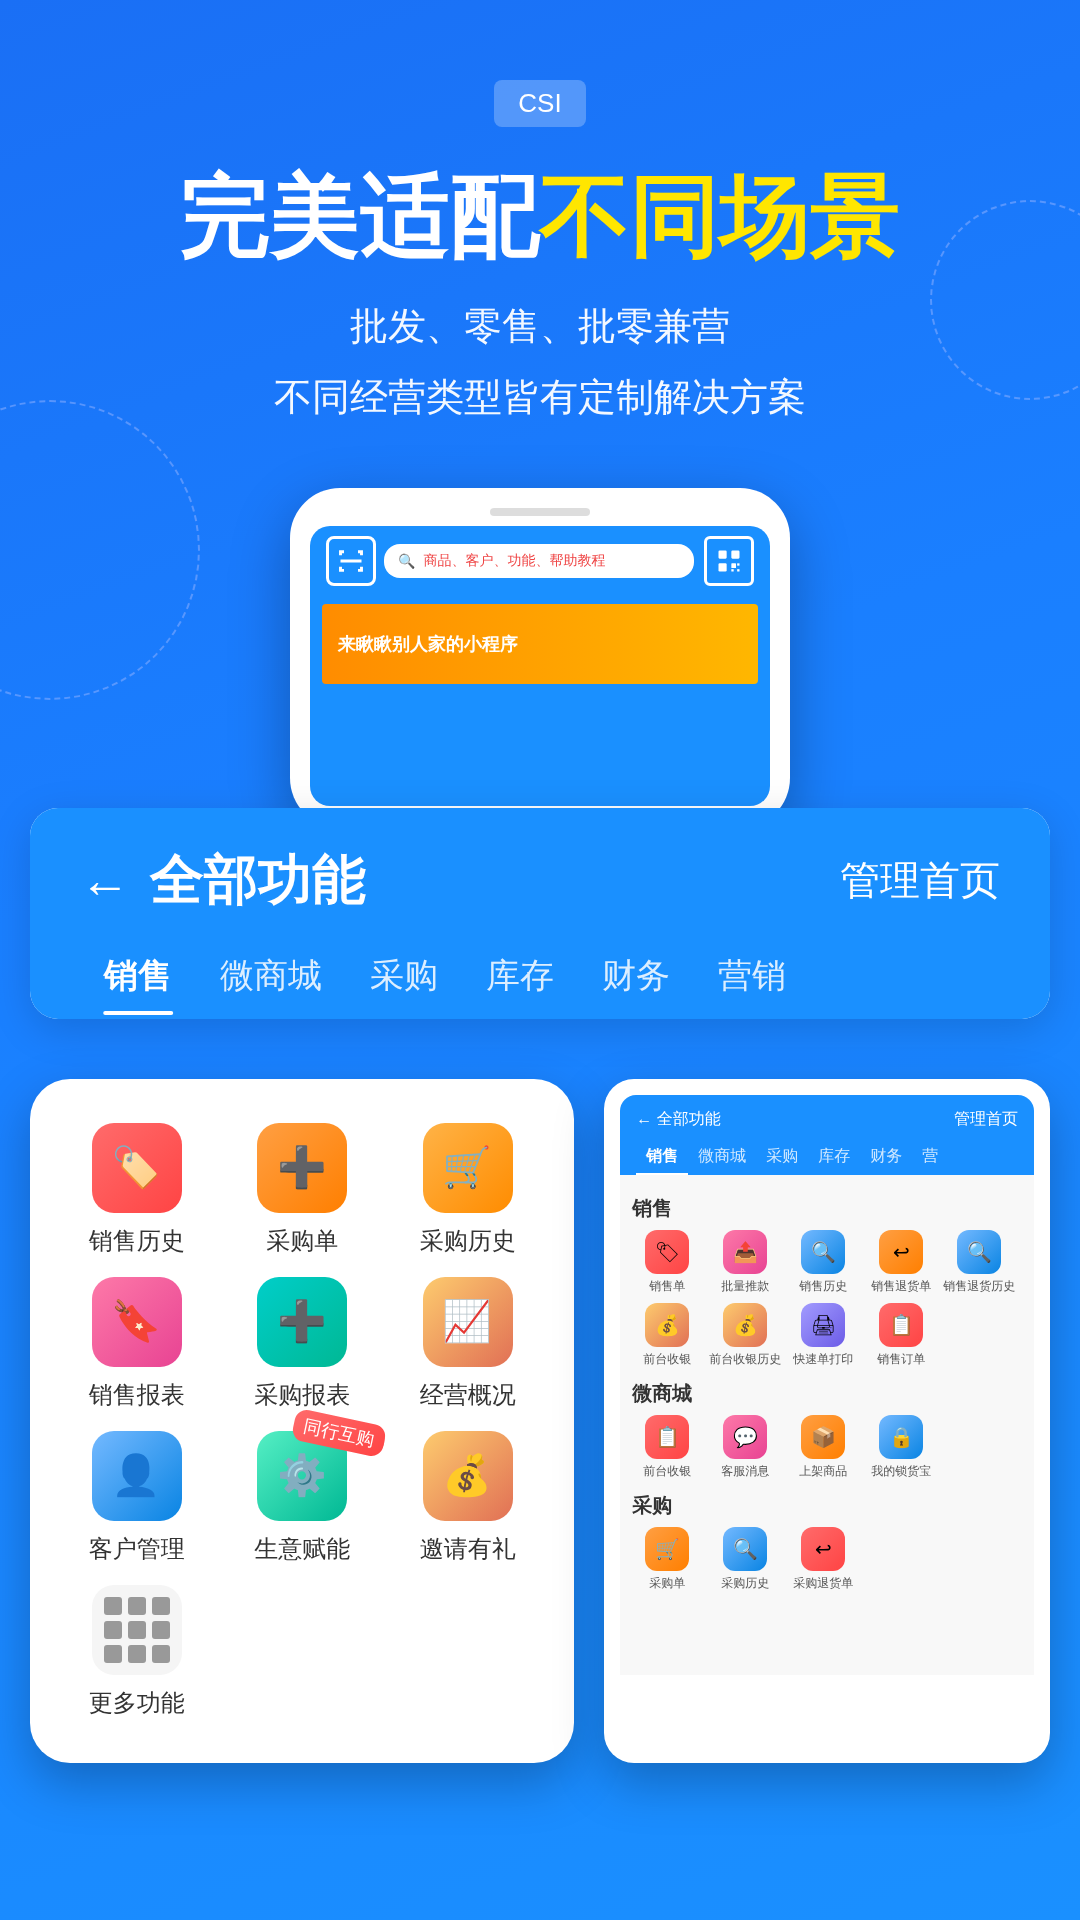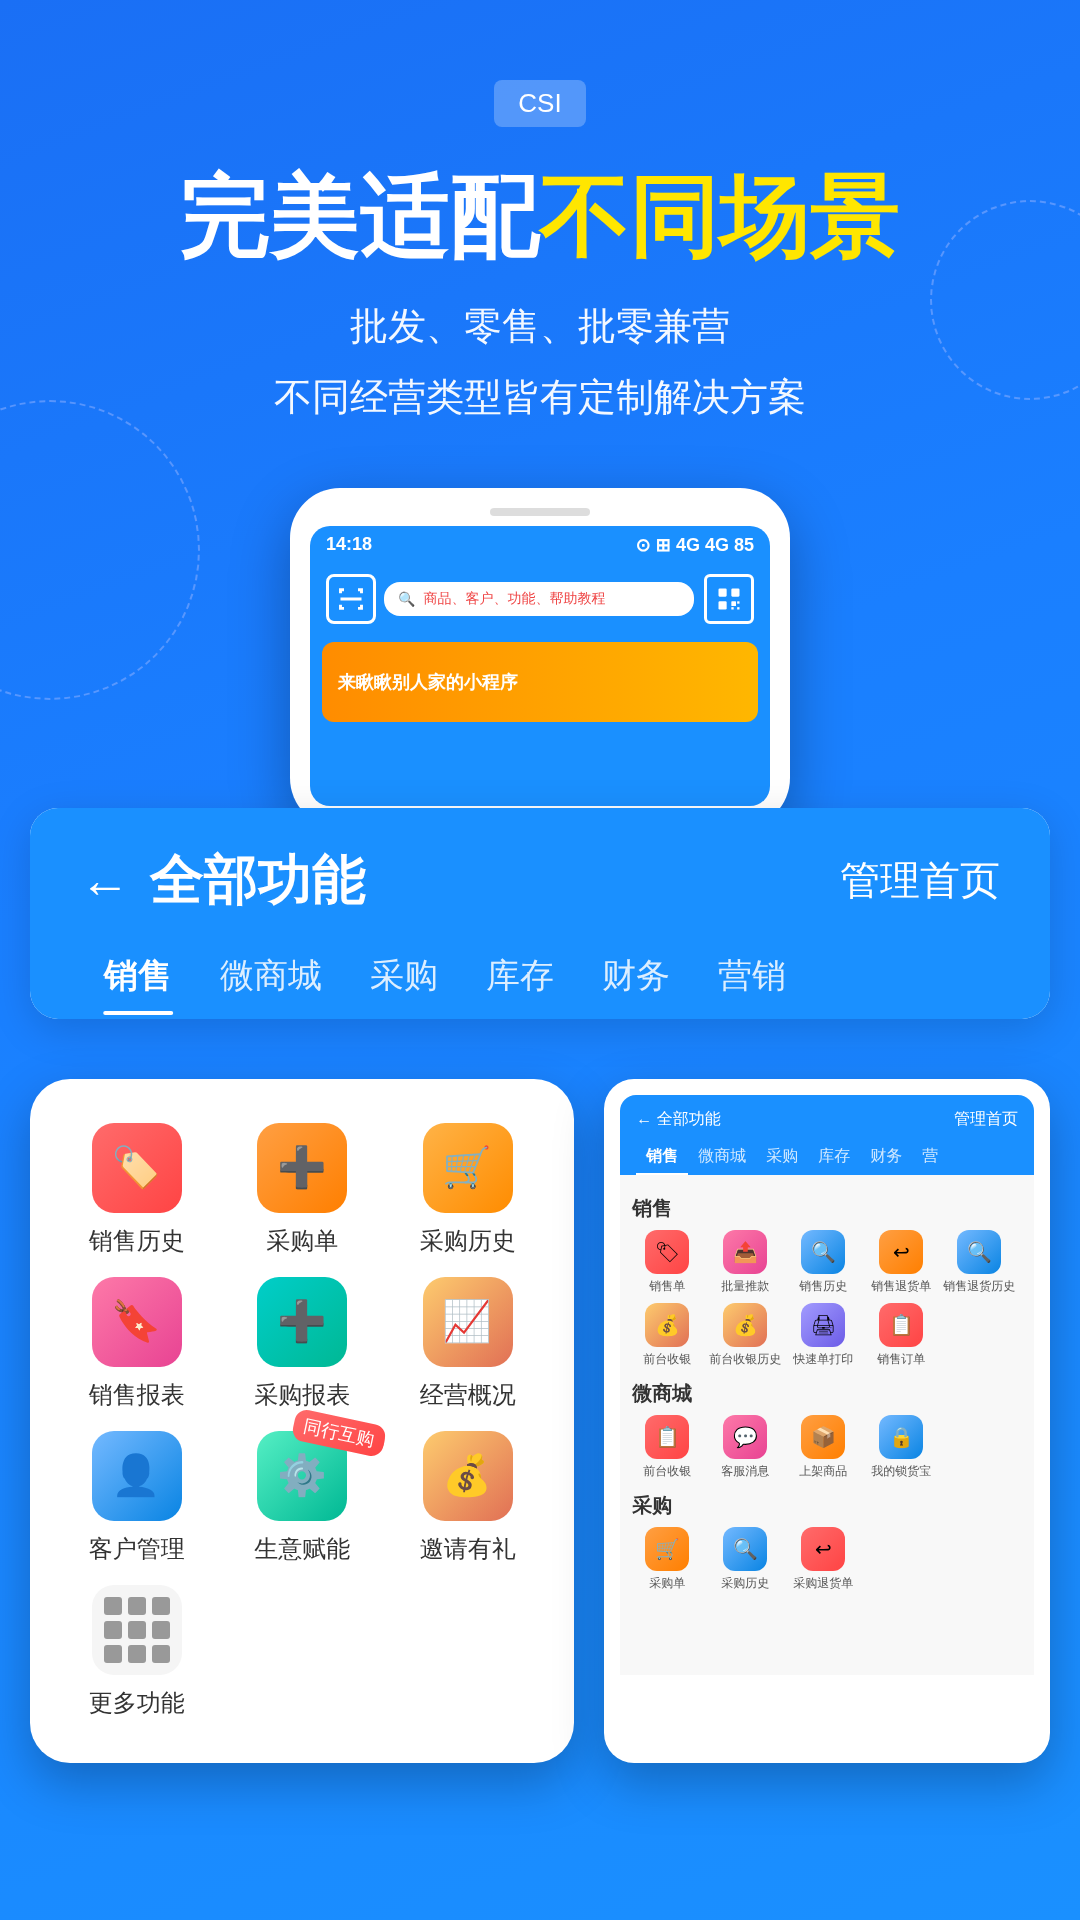--- a/index.html
+++ b/index.html
@@ -101,21 +101,21 @@
       align-items: center;
       padding: 8px 16px;
       color: white;
       font-size: 18px;
       font-weight: 600;
     }
 
     .phone-banner {
       margin: 8px 12px;
       background: linear-gradient(90deg, #ff8c00, #ffb700);
-      border-radius: 12px;
+      border-radius: 4px;
       height: 80px;
       display: flex;
       align-items: center;
       padding: 12px 16px;
       color: white;
       font-size: 18px;
       font-weight: 700;
       overflow: hidden;
     }
 
@@ -471,24 +471,20 @@
     <span>完美适配</span><span class="highlight">不同场景</span>
   </div>
   <div class="subtitle">批发、零售、批零兼营</div>
   <div class="subtitle">不同经营类型皆有定制解决方案</div>
 </div>
 
 <div class="phone-area">
   <div class="phone-mockup">
     <div class="phone-notch"></div>
     <div class="phone-screen">
-      <div class="phone-status-bar">
-        <span>14:18</span>
-        <span>⊙ ⊞ 4G 4G 85</span>
-      </div>
       <div class="phone-scan-area">
         <div class="scan-icon">
           <svg width="28" height="28" viewBox="0 0 24 24" fill="none" stroke="white" stroke-width="2.5">
             <path d="M3 7V4h3M21 7V4h-3M3 17v3h3M21 17v3h-3"></path>
             <line x1="3" y1="12" x2="21" y2="12"></line>
           </svg>
         </div>
         <div style="flex:1; background:white; border-radius:16px; padding:8px 14px; display:flex; align-items:center; gap:8px;">
           <span style="color:#aaa; font-size:14px;">🔍</span>
           <span style="color:#ef4444; font-size:14px;">商品、客户、功能、帮助教程</span>

